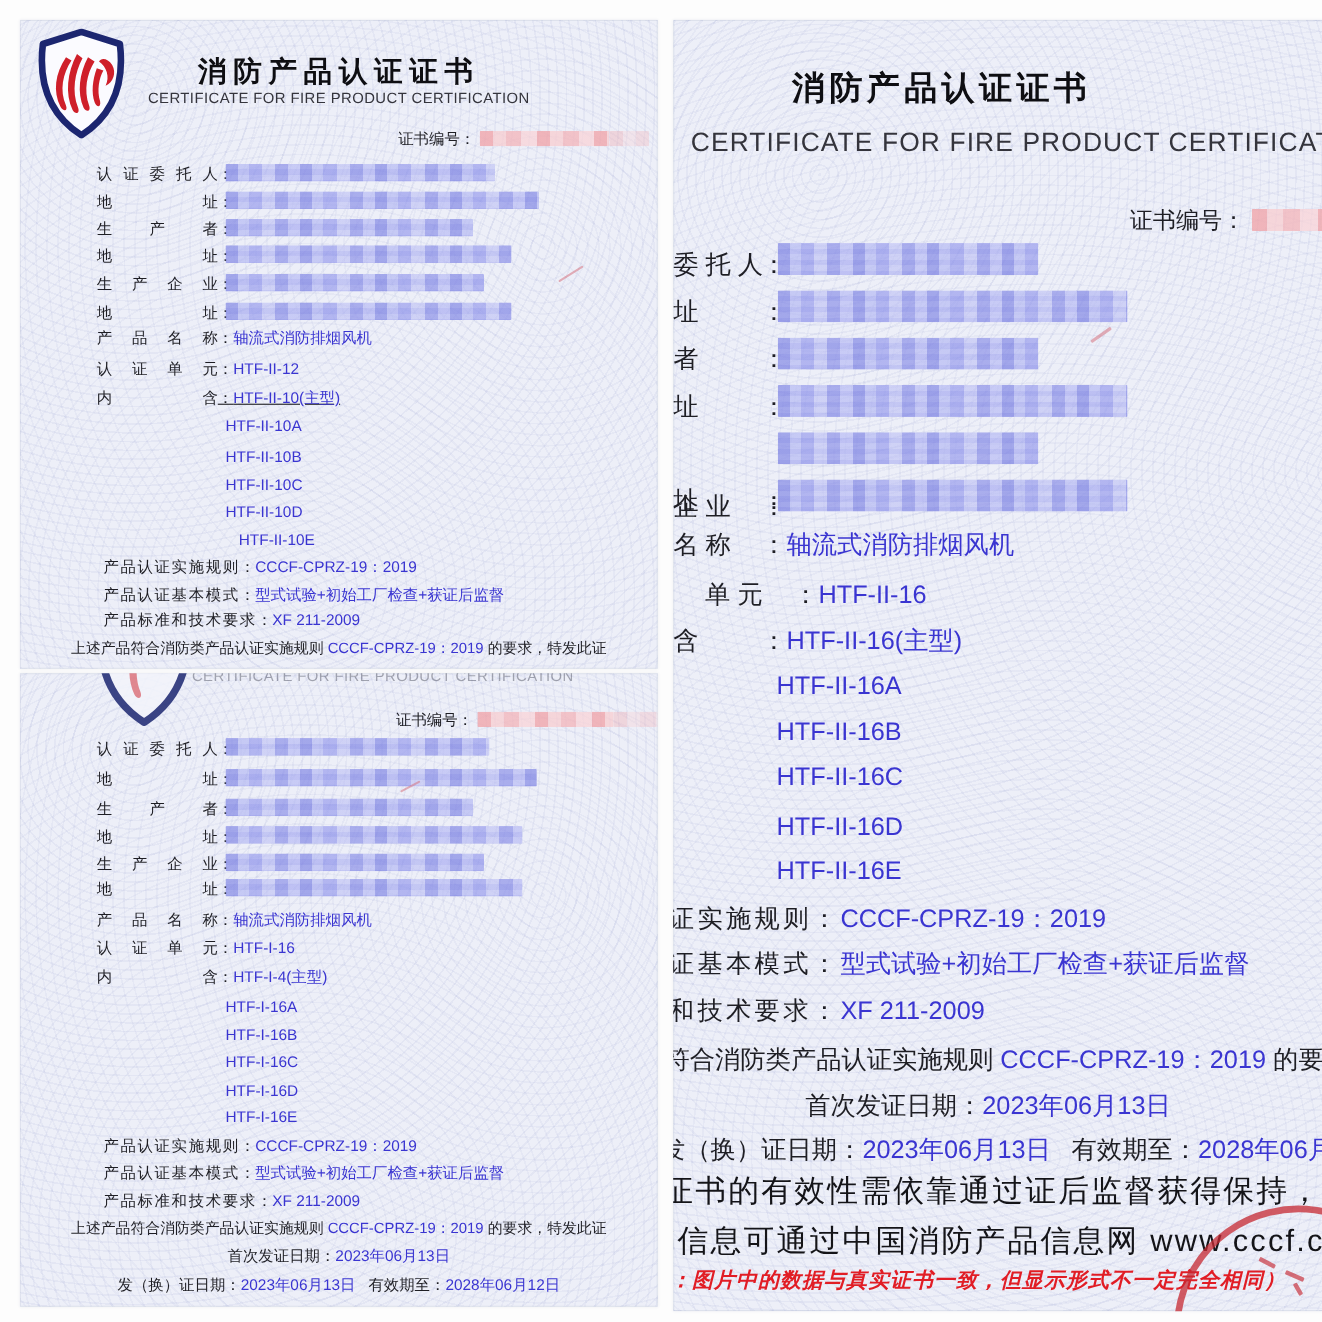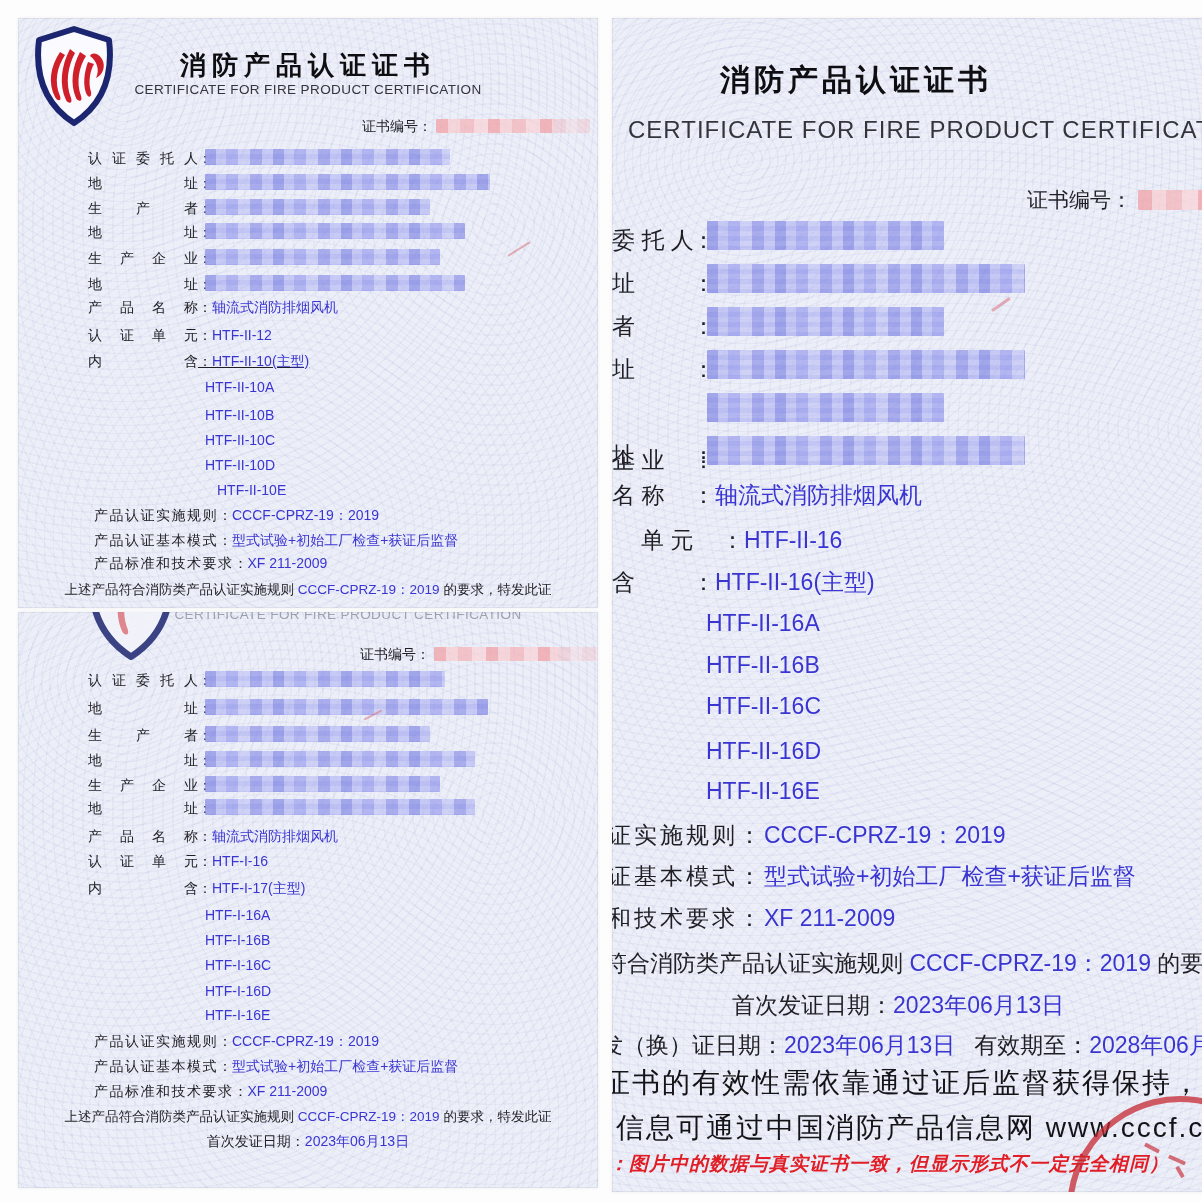--- a/index.html
+++ b/index.html
@@ -136,35 +136,40 @@
     <div class="line" style="left:70px;top:140px;"><span class="jlabel">地址</span><span class="cl">：</span></div>
     <div class="redact" style="left:187px;top:139px;width:270px;height:16px;"></div>
     <div class="line" style="left:70px;top:165px;"><span class="jlabel">生产企业</span><span class="cl">：</span></div>
     <div class="redact" style="left:187px;top:164px;width:235px;height:16px;"></div>
     <div class="line" style="left:70px;top:188px;"><span class="jlabel">地址</span><span class="cl">：</span></div>
     <div class="redact" style="left:187px;top:187px;width:270px;height:16px;"></div>
     <div class="scratch" style="left:345px;top:102px;width:20px;height:2px;transform:rotate(-28deg);"></div>
 
     <div class="line" style="left:70px;top:216px;"><span class="jlabel">产品名称</span><span class="cl">：</span><span class="bval">轴流式消防排烟风机</span></div>
     <div class="line" style="left:70px;top:241px;"><span class="jlabel">认证单元</span><span class="cl">：</span><span class="bval">HTF-I-16</span></div>
-    <div class="line" style="left:70px;top:268px;"><span class="jlabel">内含</span><span class="cl">：</span><span class="bval">HTF-I-17(主型)</span></div>
+    <div class="line" style="left:70px;top:268px;"><span class="jlabel">内含</span><span class="cl">：</span><span class="bval">HTF-I-4(主型)</span></div>
     <div class="line bval" style="left:187px;top:295px;">HTF-I-16A</div>
     <div class="line bval" style="left:187px;top:320px;">HTF-I-16B</div>
     <div class="line bval" style="left:187px;top:345px;">HTF-I-16C</div>
     <div class="line bval" style="left:187px;top:371px;">HTF-I-16D</div>
     <div class="line bval" style="left:187px;top:395px;">HTF-I-16E</div>
 
     <div class="line" style="left:76px;top:421px;"><span class="llabel">产品认证实施规则</span><span class="cl">：</span><span class="bval">CCCF-CPRZ-19：2019</span></div>
     <div class="line" style="left:76px;top:446px;"><span class="llabel">产品认证基本模式</span><span class="cl">：</span><span class="bval">型式试验+初始工厂检查+获证后监督</span></div>
     <div class="line" style="left:76px;top:471px;"><span class="llabel">产品标准和技术要求</span><span class="cl">：</span><span class="bval">XF 211-2009</span></div>
     <div class="line l-center" style="top:496px;font-size:13.5px;">
       <span>上述产品符合消防类产品认证实施规则 </span><span class="bval">CCCF-CPRZ-19：2019</span><span> 的要求，特发此证</span>
     </div>
     <div class="line l-center" style="top:521px;">
       <span>首次发证日期</span><span class="cl">：</span><span class="bval">2023年06月13日</span>
+    </div>
+    <div class="line l-center" style="top:548px;">
+      <span>发（换）证日期</span><span class="cl">：</span><span class="bval">2023年06月13日</span>
+      <span style="display:inline-block;width:4px;"></span>
+      <span>有效期至</span><span class="cl">：</span><span class="bval">2028年06月12日</span>
     </div>
   </section>
 
   <section class="panel rp">
     <div class="r-title" style="left:108px;top:42px;">消防产品认证证书</div>
     <div class="r-sub" style="left:16px;top:98px;">CERTIFICATE FOR FIRE PRODUCT CERTIFICATION</div>
 
     <div class="r-line" style="left:415px;top:168px;font-size:21px;">
       <span>证书编号</span><span class="cl">：</span>
       <span class="r-pink"></span>

